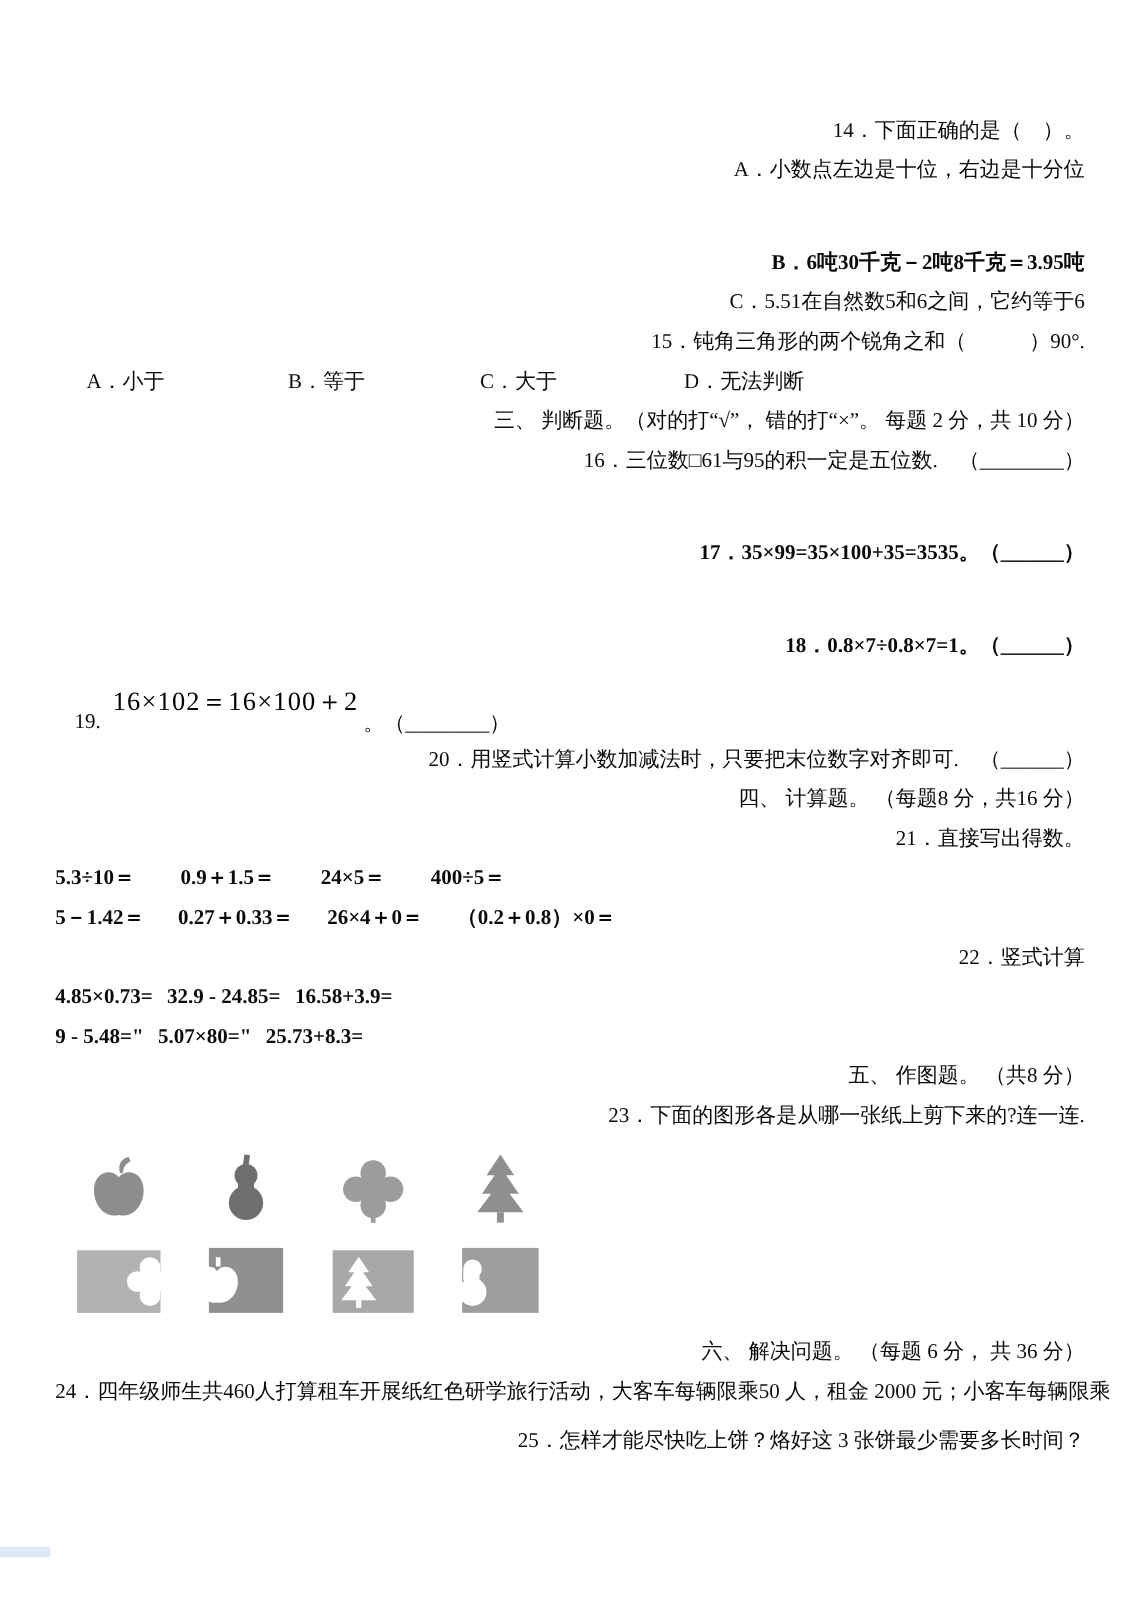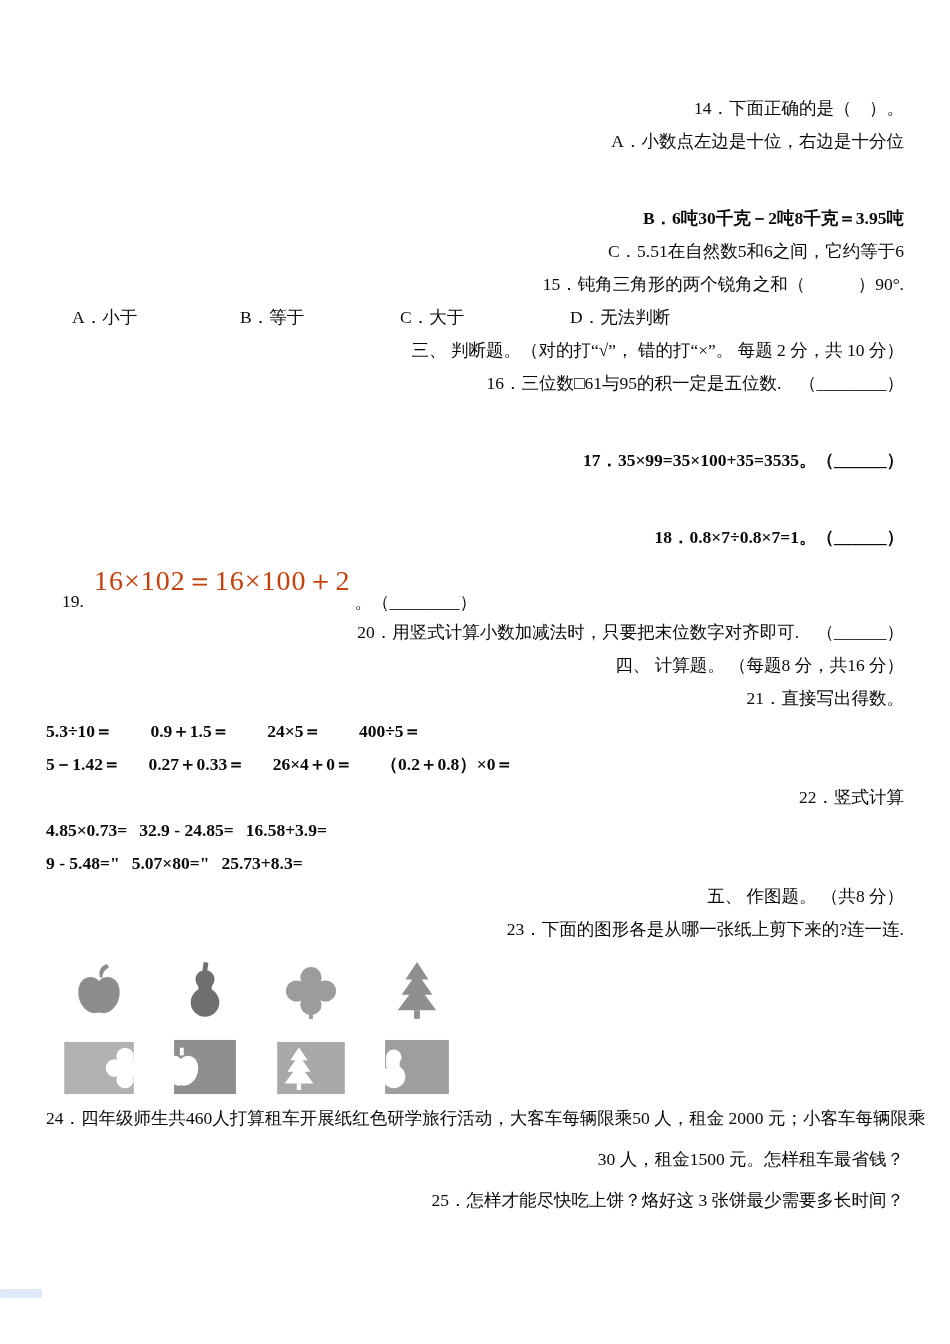--- a/index.html
+++ b/index.html
@@ -19,21 +19,21 @@
   .optrow{display:flex;min-height:33px;line-height:33px;}
   .optrow .opt1{width:168px;margin-left:26px;}
   .optrow .opt2{width:160px;}
   .optrow .opt3{width:170px;}
   .calcrow{display:flex;gap:38px;min-height:33px;line-height:33px;font-weight:bold;}
   .calcrow.r2{gap:28px;}
   .calcrow.tight{gap:12px;}
   .q19row{display:flex;align-items:flex-end;height:62px;margin-left:16px;}
   .q19num{padding-bottom:4px;}
   .formula{
-    font-size:28px;color:#c2410c;
+    font-size:22px;color:#000000;
     padding:0 4px 16px 10px;letter-spacing:1px;
     font-family:"Liberation Serif","DejaVu Serif",serif;
   }
   .q19tail{padding-bottom:2px;}
   .figrow{display:flex;margin-top:8px;height:66px;align-items:flex-end;}
   .figcell{width:106px;display:flex;justify-content:center;align-items:flex-end;}
   .figrow.papers{margin-top:14px;margin-bottom:6px;height:62px;}
   .gap-top{margin-top:8px;}
   .gap-top-lg{margin-top:14px;}
   .scan-artifact{
@@ -166,18 +166,18 @@
     <div class="figcell">
       <svg width="66" height="58" viewBox="0 0 68 60">
         <rect x="1" y="2" width="66" height="56" fill="#9e9e9e"></rect>
         <circle cx="10" cy="20" r="8" fill="#ffffff"></circle>
         <rect x="2" y="22" width="14" height="8" fill="#ffffff"></rect>
         <circle cx="10" cy="40" r="12" fill="#ffffff"></circle>
       </svg>
     </div>
   </div>
 
+  <div class="line gap-top-lg">六、 解决问题。 （每题 6 分， 共 36 分）</div>
   <div class="line nowrap">24．四年级师生共460人打算租车开展纸红色研学旅行活动，大客车每辆限乘50 人，租金 2000 元；小客车每辆限乘</div>
-  <div class="line gap-top">30 人，租金1500 元。怎样租车最省钱？</div>
   <div class="line gap-top">25．怎样才能尽快吃上饼？烙好这 3 张饼最少需要多长时间？</div>
 
   <div class="scan-artifact"></div>
 </div>
 
 </body></html>

